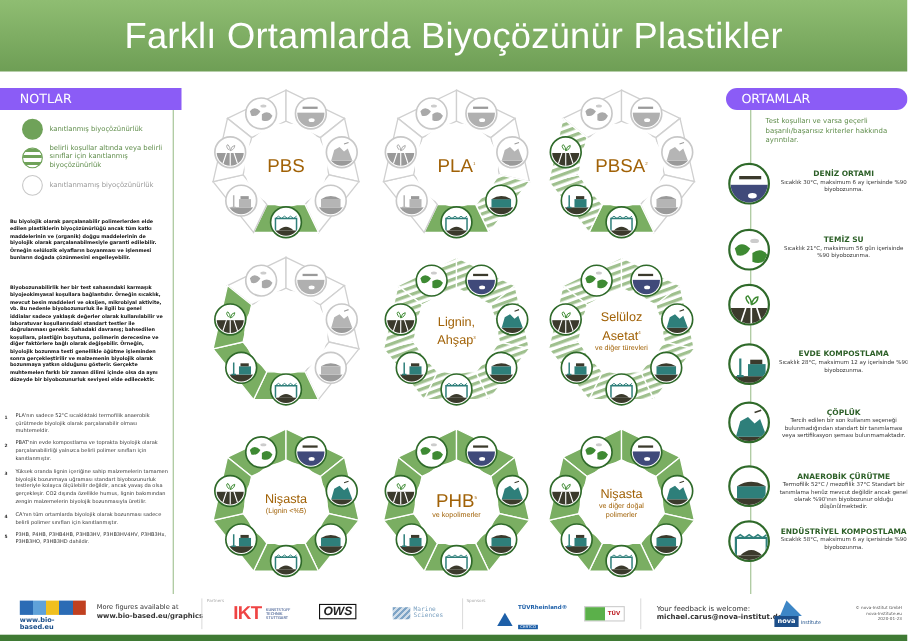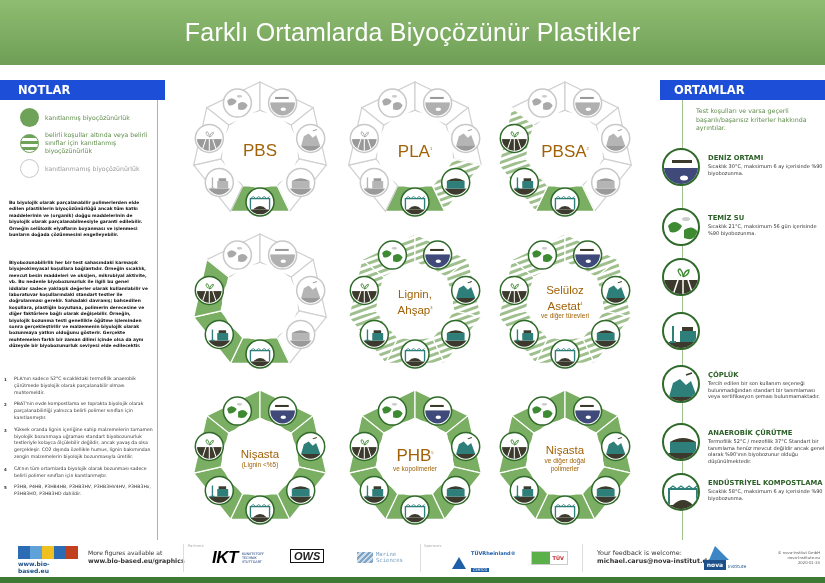--- a/index.html
+++ b/index.html
@@ -1,44 +1,44 @@
 <!DOCTYPE html>
 <html><head>
 <meta charset="utf-8">
 <style>
   * { box-sizing: border-box; margin: 0; padding: 0; }
   body { width: 825px; height: 583px; background: #ffffff; font-family: "DejaVu Sans", sans-serif; position: relative; overflow: hidden; color: #222; }
   .header { position: absolute; left: 0; top: 0; width: 825px; height: 65px; background: linear-gradient(180deg, #8fbd72 0%, #6e9e55 100%); display: flex; align-items: center; justify-content: center; }
-  .header h1 { color: #fff; font-family: "Liberation Sans", sans-serif; font-weight: normal; font-size: 25px; letter-spacing: 0.2px; }
+  .header h1 { color: #fff; font-family: "Liberation Sans", sans-serif; font-weight: normal; font-size: 33px; letter-spacing: 0.2px; }
 
   
   .left { position: absolute; left: 0; top: 80px; width: 165px; height: 455px; }
-  .panel-head { height: 20px; background: #1d4ed8; color: #fff; font-weight: bold; font-size: 11.5px; padding-left: 18px; line-height: 20px; font-family: "DejaVu Sans", sans-serif; }
+  .panel-head { height: 20px; background: #8b5cf6; color: #fff; font-weight: normal; font-size: 11.5px; padding-left: 18px; line-height: 20px; font-family: "DejaVu Sans", sans-serif; }
   .vline-left { position: absolute; left: 157px; top: 20px; width: 1px; height: 440px; background: #9fc08e; }
   .legend { padding: 8px 0 0 20px; }
   .legend-row { display: flex; align-items: center; margin-bottom: 4px; }
   .lg-circle { width: 19px; height: 19px; border-radius: 50%; flex: none; margin-right: 6px; }
   .lg-full { background: #6fa259; }
   .lg-stripe { background: repeating-linear-gradient(180deg, #6fa259 0 3px, #fff 3px 6px); border: 1px solid #6fa259; }
   .lg-empty { border: 1px solid #c8c8c8; background: #fff; }
   .lg-text { font-size: 6.2px; line-height: 8px; color: #5e8c4a; }
   .lg-text.grey { color: #999; }
   .para { font-size: 4.4px; line-height: 6.4px; font-weight: bold; color: #111; padding: 0 12px 0 9px; }
   .para1 { position: absolute; top: 120px; width: 160px; }
   .para2 { position: absolute; top: 180px; width: 160px; }
   .foot { position: absolute; top: 296px; left: 4px; width: 152px; }
   .foot-item { display: flex; font-size: 4.6px; line-height: 6.8px; color: #333; margin-bottom: 5px; }
   .foot-num { width: 10px; flex: none; font-weight: bold; font-size: 4px; padding-top: 1px; }
 
   
   .right { position: absolute; left: 660px; top: 80px; width: 165px; height: 455px; }
-  .right .panel-head { padding-left: 14px; }
+  .right .panel-head { padding-left: 14px; border-radius: 10px; }
   .vline-right { position: absolute; left: 22px; top: 20px; width: 1px; height: 440px; background: #9fc08e; }
   .intro { position: absolute; left: 36px; top: 27px; font-size: 6.3px; line-height: 8.5px; color: #5e8c4a; width: 120px; }
-  .env { position: absolute; left: 2px; display: flex; align-items: flex-start; }
+  .env { position: absolute; left: 2px; display: flex; align-items: flex-start; text-align: center; }
   .env-icon { width: 38px; height: 38px; border-radius: 50%; border: 2px solid #2f6a2a; background: #fff; overflow: hidden; position: relative; flex: none; background: #fff; }
   .env-text { margin-left: 8px; margin-top: 6px; width: 118px; }
   .env-title { font-size: 6.8px; font-weight: bold; color: #2c5f27; line-height: 9px; }
   .env-desc { font-size: 5px; line-height: 6.6px; color: #333; }
 
   
   .poly { position: absolute; width: 140px; height: 140px; }
   .poly svg { position: absolute; left: 0; top: 0; }
   .poly-label { position: absolute; left: 35px; top: 40px; width: 70px; height: 60px; display: flex; flex-direction: column; align-items: center; justify-content: center; text-align: center; color: #a16207; font-family: "Liberation Sans", sans-serif; }
   .pl-main { font-size: 17px; line-height: 19px; }
@@ -51,21 +51,21 @@
   .footer-bar { position: absolute; left: 0; bottom: 0; width: 825px; height: 6px; background: #3f7a34; }
   .fbox { position: absolute; }
   .small-grey { font-size: 3.8px; color: #aaa; }
   .logo-bb { left: 18px; top: 8px; width: 60px; }
   .bb-img { height: 13px; background: linear-gradient(90deg,#2b6cb5 0 20%, #5fa2d9 20% 40%, #f0c020 40% 60%, #2b6cb5 60% 80%, #c04020 80% 100%); }
   .bb-url { font-size: 6px; font-weight: bold; color: #1a4f8a; margin-top: 1px; }
   .more { left: 88px; top: 11px; font-size: 6px; line-height: 8px; color: #333; }
   .more b { font-size: 6.2px; }
   .divider { position: absolute; width: 1px; height: 28px; background: #ddd; top: 6px; }
   .ikt { left: 212px; top: 10px; display: flex; align-items: center; }
-  .ikt-big { font-size: 17px; font-weight: bold; color: #000000; font-family: "Liberation Sans", sans-serif; letter-spacing: -0.5px; font-style: italic; }
+  .ikt-big { font-size: 17px; font-weight: bold; color: #ef4444; font-family: "Liberation Sans", sans-serif; letter-spacing: -0.5px; }
   .ikt-sm { font-size: 3.4px; line-height: 4px; margin-left: 4px; color: #1a3a7a; }
   .ows { left: 290px; top: 11px; border: 1px solid #111; font-style: italic; font-weight: bold; font-size: 11px; padding: 0 3px; font-family: "Liberation Sans", sans-serif; }
   .marine { left: 357px; top: 13px; display: flex; align-items: center; font-size: 5.6px; color: #7aa0c0; line-height: 6px; font-family: "DejaVu Sans Mono", monospace; }
   .marine-ico { width: 16px; height: 11px; background: repeating-linear-gradient(135deg,#7ea4c6 0 2px,#d0dde9 2px 4px); margin-right: 3px; }
   .tuv { left: 452px; top: 12px; display: flex; align-items: center; }
   .tri { width: 0; height: 0; border-left: 7px solid transparent; border-right: 7px solid transparent; border-bottom: 12px solid #1d5fa8; margin-right: 5px; }
   .tuv-txt { font-size: 5px; color: #1d5fa8; font-weight: bold; }
   .tuv-badge { font-size: 3.6px; color: #fff; background: #1d5fa8; padding: 0 2px; margin-top: 2px; display: inline-block; }
   .tuv2 { left: 531px; top: 13px; width: 37px; height: 14px; display: flex; border: 1px solid #ccc; }
   .tuv2 .g { width: 50%; background: #5bb04a; }
@@ -1192,20 +1192,24 @@
             <path d="M17 16 Q12 10 16 9 Q19 12 19 17 Q21 10 25 10 Q25 15 19 17" fill="none" stroke="#3e8a33" stroke-width="1.3"></path>
           </svg></div>
       </div>
       <div class="env" style="top: 232px;">
         <div class="env-icon"><svg width="38" height="38" viewBox="0 0 38 38">
             <rect x="0" y="28" width="38" height="10" fill="#3b3a2c"></rect>
             <rect x="16" y="17" width="16" height="11" fill="#2e7f7a"></rect>
             <rect x="18" y="13" width="11" height="4" fill="#3b3a2c"></rect>
             <path d="M9 12 L9 28 M6 28 L12 28" stroke="#2e7f7a" stroke-width="2"></path>
           </svg></div>
+        <div class="env-text">
+          <div class="env-title">EVDE KOMPOSTLAMA</div>
+          <div class="env-desc">Sıcaklık 28°C, maksimum 12 ay içerisinde %90 biyobozunma.</div>
+        </div>
       </div>
       <div class="env" style="top: 285px;">
         <div class="env-icon"><svg width="38" height="38" viewBox="0 0 38 38">
             <rect x="0" y="30" width="38" height="8" fill="#3b3a2c"></rect>
             <path d="M5 30 L9 16 L16 12 L22 18 L27 14 L33 30 Z" fill="#2e7f7a"></path>
             <path d="M22 8 L28 6" stroke="#3b3a2c" stroke-width="1.5"></path>
           </svg></div>
         <div class="env-text">
           <div class="env-title">ÇÖPLÜK</div>
           <div class="env-desc">Tercih edilen bir son kullanım seçeneği bulunmadığından standart bir tanımlaması veya sertifikasyon şeması bulunmamaktadır.</div>

